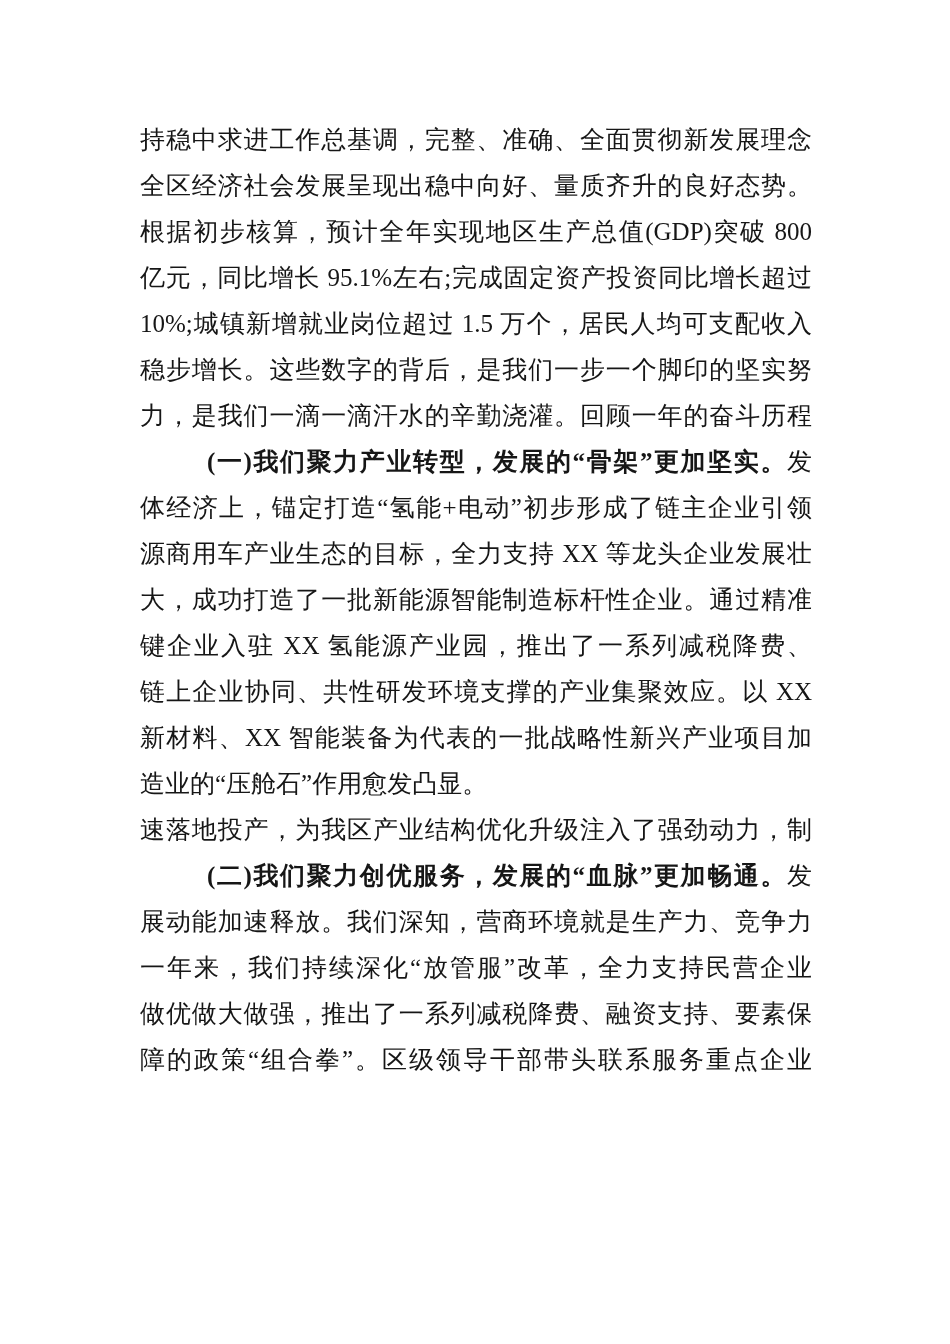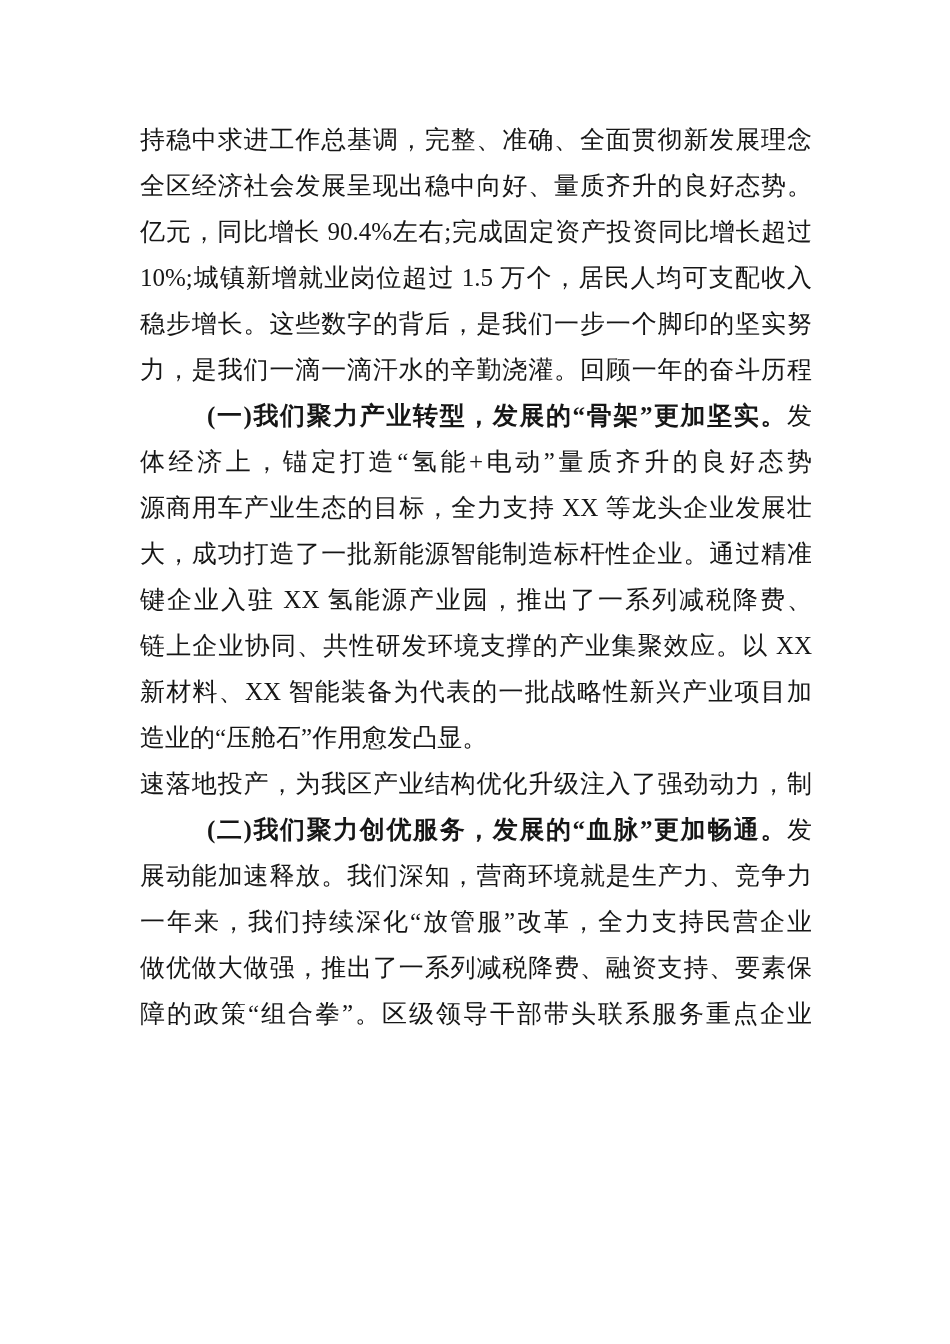--- a/index.html
+++ b/index.html
@@ -45,26 +45,27 @@
     margin-left: 17px;
   }
 </style>
 </head>
 <body>
 
 <div class="page">
   <div class="content" style="color: rgb(22, 22, 22);">
       <div class="tline"><span>持稳中求进工作总基调，完整、准确、全面贯彻新发展理念</span></div>
       <div class="tline"><span>全区经济社会发展呈现出稳中向好、量质齐升的良好态势。</span></div>
-      <div class="tline"><span>亿元，同比增长 90.4%左右;完成固定资产投资同比增长超过</span></div>
+      <div class="tline"><span>根据初步核算，预计全年实现地区生产总值(GDP)突破 800</span></div>
+      <div class="tline"><span>亿元，同比增长 95.1%左右;完成固定资产投资同比增长超过</span></div>
       <div class="tline"><span>10%;城镇新增就业岗位超过 1.5 万个，居民人均可支配收入</span></div>
       <div class="tline"><span>稳步增长。这些数字的背后，是我们一步一个脚印的坚实努</span></div>
       <div class="tline"><span>力，是我们一滴一滴汗水的辛勤浇灌。回顾一年的奋斗历程</span></div>
       <div class="tline indent"><span class="b">(一)我们聚力产业转型，发展的“骨架”更加坚实。</span><span>发</span></div>
-      <div class="tline"><span>体经济上，锚定打造“氢能+电动”量质齐升的良好态势</span></div>
+      <div class="tline"><span>体经济上，锚定打造“氢能+电动”初步形成了链主企业引领</span></div>
       <div class="tline"><span>源商用车产业生态的目标，全力支持 XX 等龙头企业发展壮</span></div>
       <div class="tline"><span>大，成功打造了一批新能源智能制造标杆性企业。通过精准</span></div>
       <div class="tline"><span>键企业入驻 XX 氢能源产业园，推出了一系列减税降费、</span></div>
       <div class="tline"><span>链上企业协同、共性研发环境支撑的产业集聚效应。以 XX</span></div>
       <div class="tline"><span>新材料、XX 智能装备为代表的一批战略性新兴产业项目加</span></div>
       <div class="tline flush"><span>造业的“压舱石”作用愈发凸显。</span></div>
       <div class="tline"><span>速落地投产，为我区产业结构优化升级注入了强劲动力，制</span></div>
       <div class="tline indent"><span class="b">(二)我们聚力创优服务，发展的“血脉”更加畅通。</span><span>发</span></div>
       <div class="tline"><span>展动能加速释放。我们深知，营商环境就是生产力、竞争力</span></div>
       <div class="tline"><span>一年来，我们持续深化“放管服”改革，全力支持民营企业</span></div>

